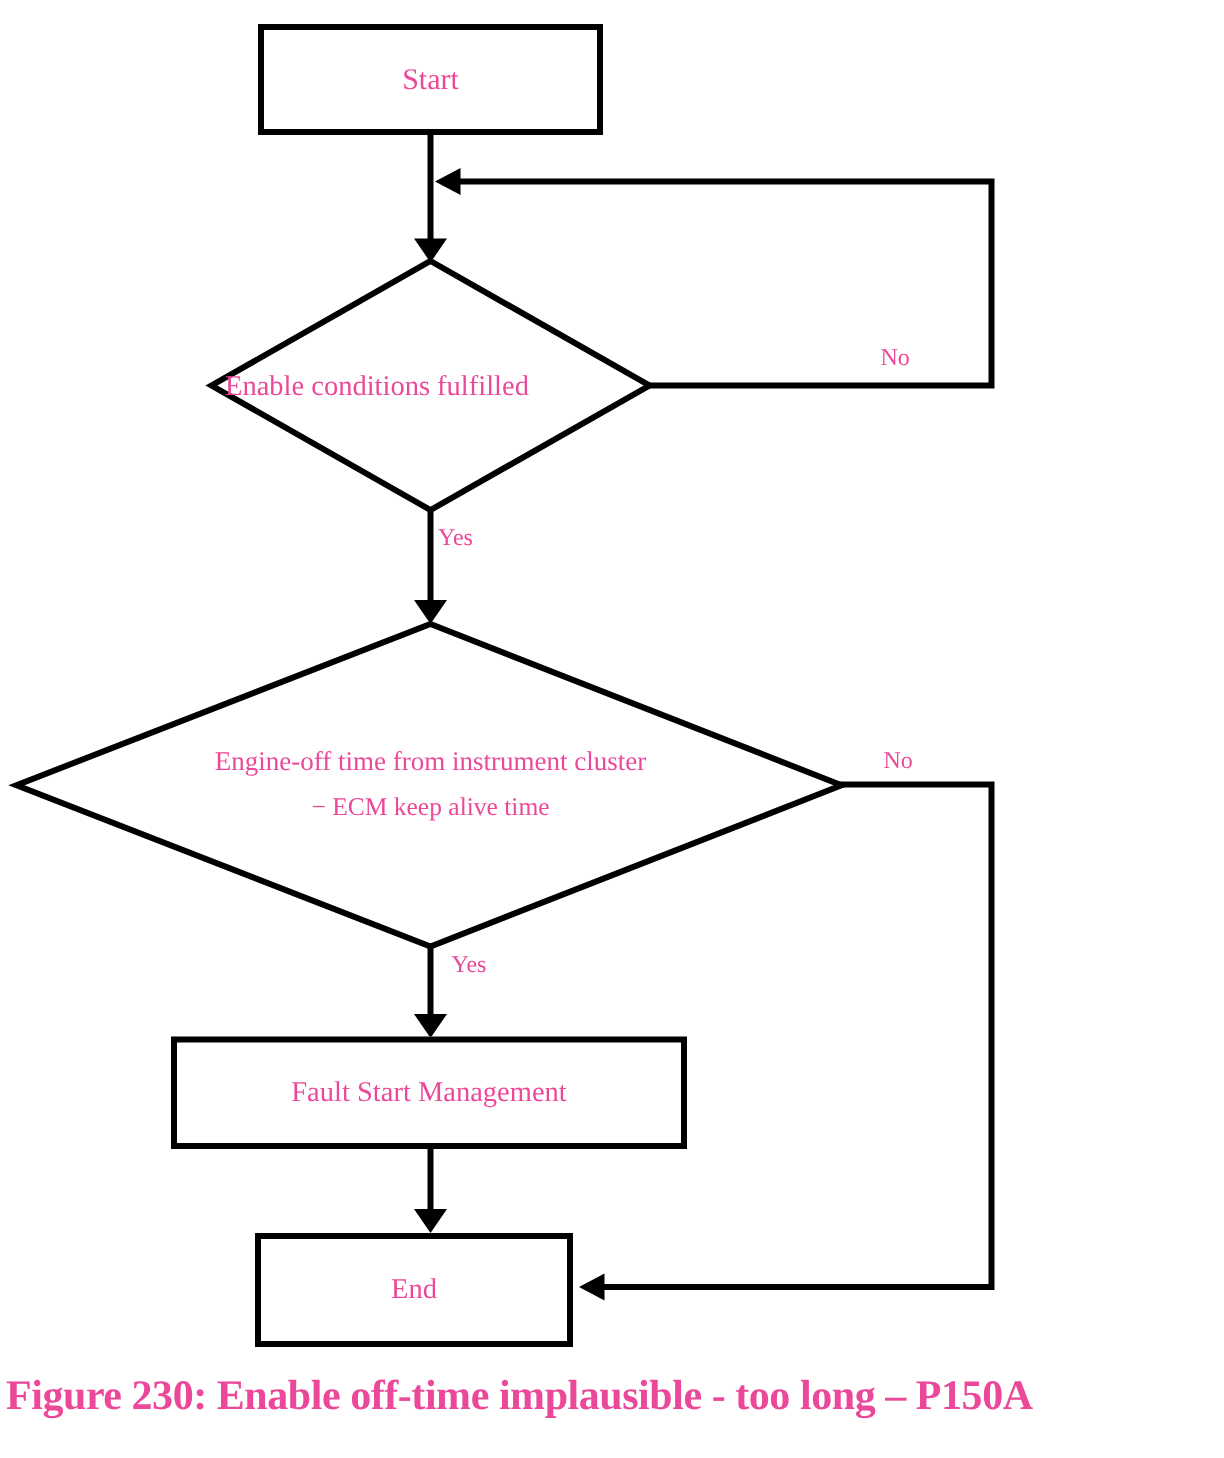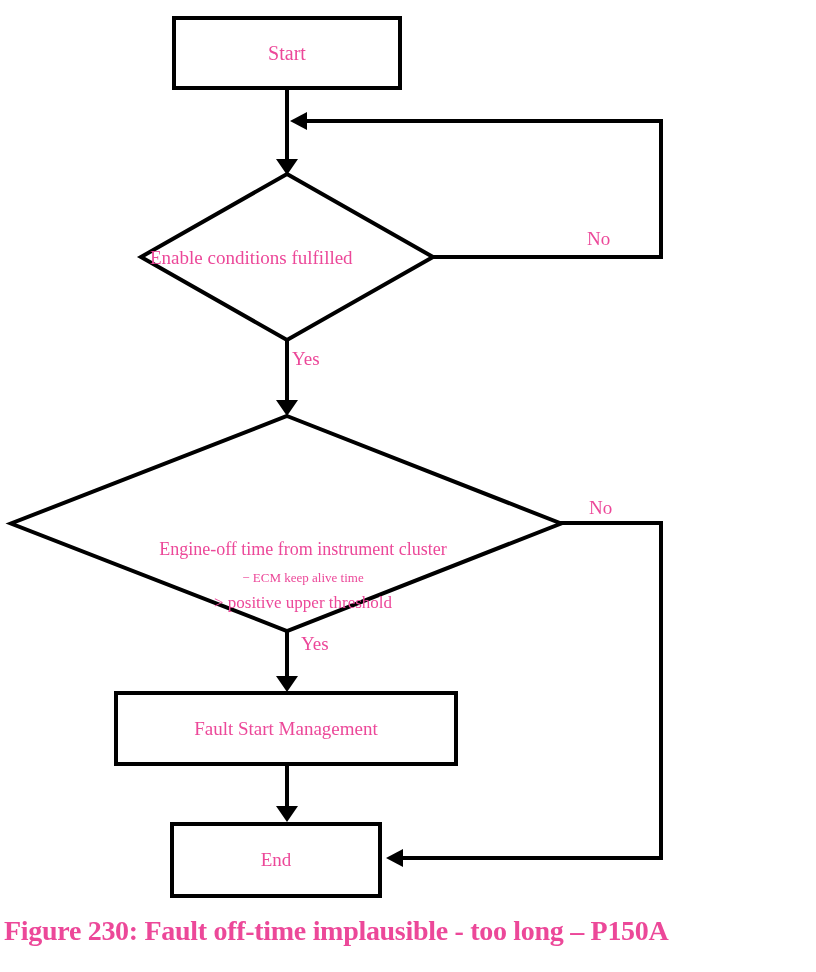--- a/index.html
+++ b/index.html
@@ -33,27 +33,27 @@
   }
   .start-box  { left: 172px; top: 16px;  width: 230px; height: 74px; font-size: 20px; }
   .fcm-box    { left: 114px; top: 691px; width: 344px; height: 75px; font-size: 19px; }
   .end-box    { left: 170px; top: 822px; width: 212px; height: 76px; font-size: 19px; text-align: right; }
   .d1-label {
     position: absolute;
     left: 150px; top: 247px; width: 274px;
     font-size: 19px;
     line-height: 22px;
   }
-  .d2-line { position: absolute; left: 28px; width: 550px; text-align: center; margin-top: 42px; }
+  .d2-line { position: absolute; left: 12px; width: 550px; text-align: center; }
   .d2-l1 { top: 497px; font-size: 18px; }
-  .d2-l2 { top: 528px; font-size: 13px; }
+  .d2-l2 { top: 528px; font-size: 17px; }
   .d2-l3 { top: 551px; font-size: 17px; }
   .edge-label {
     position: absolute;
-    font-size: 19px;
+    font-size: 16px;
     line-height: 20px;
     white-space: nowrap;
   }
   .yes1 { left: 292px; top: 349px; }
   .no1  { left: 587px; top: 229px; }
   .yes2 { left: 301px; top: 634px; }
   .no2  { left: 589px; top: 498px; }
   .figure-caption {
     position: absolute;
     left: 4px;
@@ -94,30 +94,29 @@
   </svg>
 
   <div class="node-box start-box">
     <span>Start</span>
   </div>
 
   <div class="d1-label">Enable conditions fulfilled</div>
 
   <div class="d2-line d2-l1">Engine-off time from instrument cluster</div>
   <div class="d2-line d2-l2">− ECM keep alive time</div>
-  <div class="d2-line d2-l3">&gt; positive upper threshold</div>
 
   <div class="node-box fcm-box">
     <span>Fault Start Management</span>
   </div>
 
   <div class="node-box end-box">
     <span>End</span>
   </div>
 
   <div class="edge-label yes1">Yes</div>
   <div class="edge-label no1">No</div>
   <div class="edge-label yes2">Yes</div>
   <div class="edge-label no2">No</div>
 
-  <div class="figure-caption">Figure 230: Fault off-time implausible - too long – P150A</div>
+  <div class="figure-caption">Figure 230: Enable off-time implausible - too long – P150A</div>
 
 </div>
 
 </body></html>

